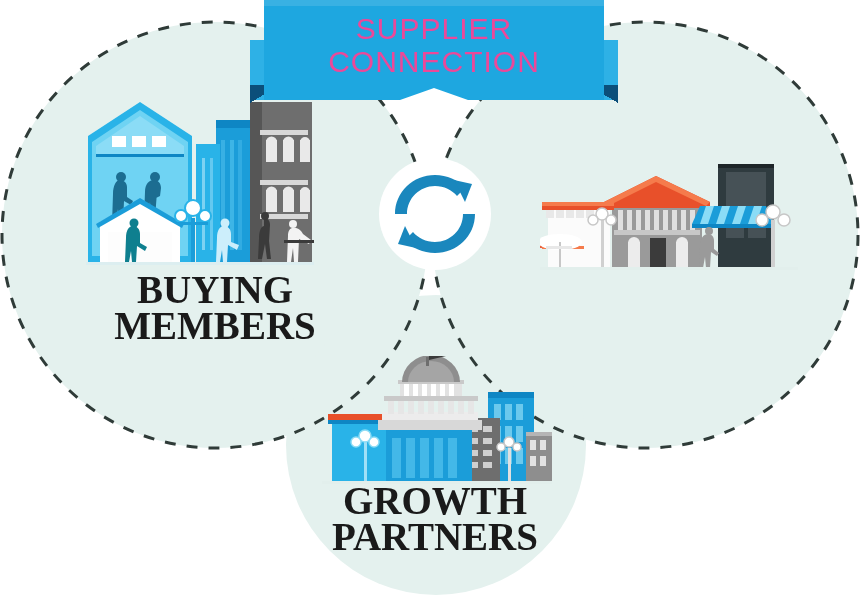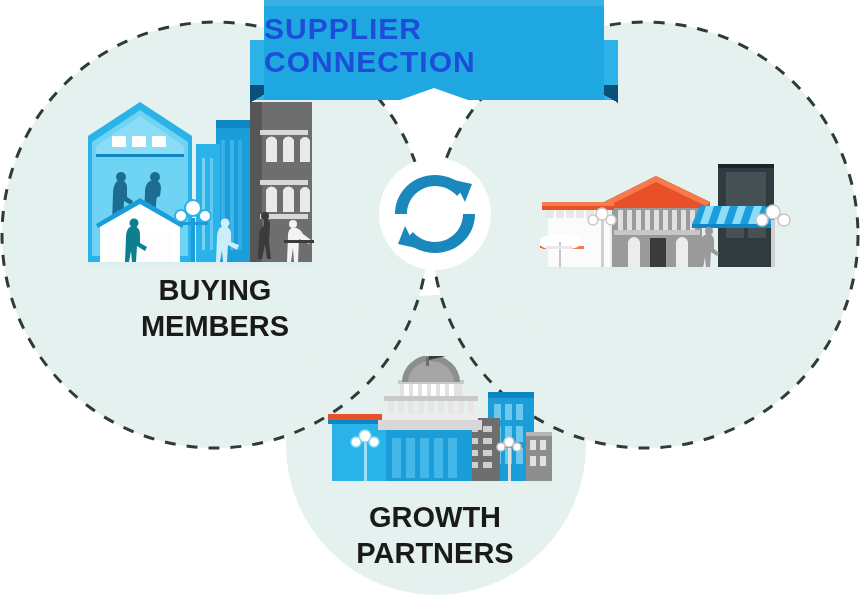--- a/index.html
+++ b/index.html
@@ -35,46 +35,46 @@
     position:absolute;left:0;top:0;width:340px;height:100px;
     background:#1ea7e0;
     clip-path:polygon(0 0,100% 0,100% 100%,60% 100%,50% 88%,40% 100%,0 100%);
   }
   .banner-main:before{
     content:"";position:absolute;left:0;top:0;width:100%;height:6px;
     background:rgba(255,255,255,0.12);
   }
   .banner-text{
     position:absolute;left:0;top:12px;width:340px;
-    text-align:left;
-    color:#1d4ed8;
-    font-weight:bold;
+    text-align:center;
+    color:#ec4899;
+    font-weight:normal;
     font-size:30px;
     line-height:33px;
     letter-spacing:1px;
     font-family:"Liberation Sans", sans-serif;
     z-index:3;
   }
 
   
   .label{
     position:absolute;
     color:#1a1a1a;
     font-weight:bold;
-    font-size:29px;
+    font-size:39px;
     line-height:36px;
     letter-spacing:0px;
     text-align:center;
-    font-family:Liberation Sans, sans-serif;
+    font-family:Liberation Serif, serif;
     z-index:35;
     white-space:pre-line;
   }
   #label-buying{left:50px;top:272px;width:330px;}
   #label-suppliers{left:520px;top:288px;width:330px;}
-  #label-growth{left:275px;top:483px;width:320px;margin-top:16px;}
+  #label-growth{left:275px;top:483px;width:320px;}
 
   
   .illus{position:absolute;z-index:30;}
   #illus-buying{left:78px;top:96px;width:258px;height:172px;}
   #illus-suppliers{left:540px;top:162px;width:258px;height:108px;}
   #illus-growth{left:322px;top:356px;width:230px;height:128px;}
   #icon-sync{left:366px;top:158px;width:138px;height:112px;z-index:38;}
 </style>
 </head>
 <body>

